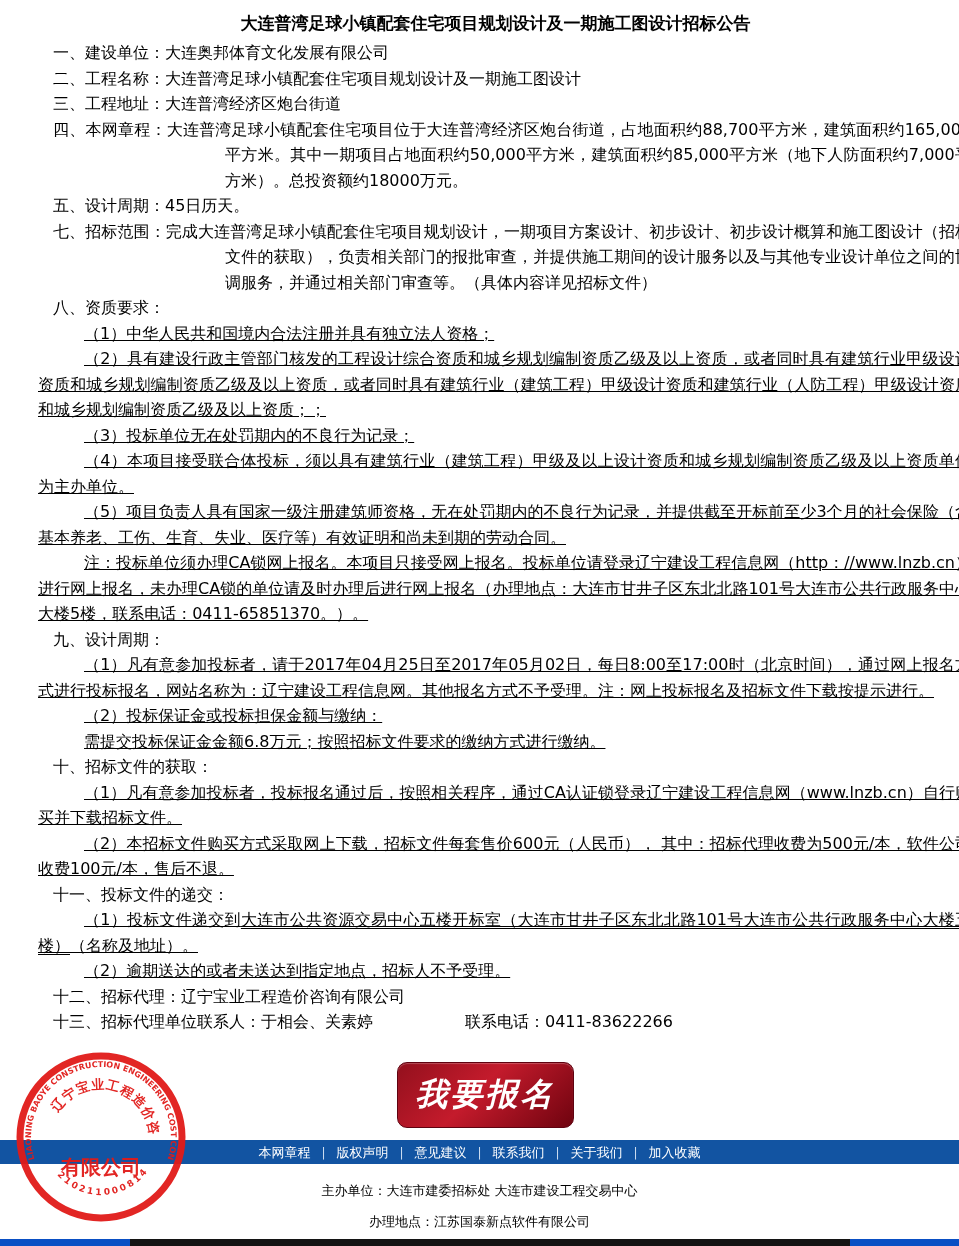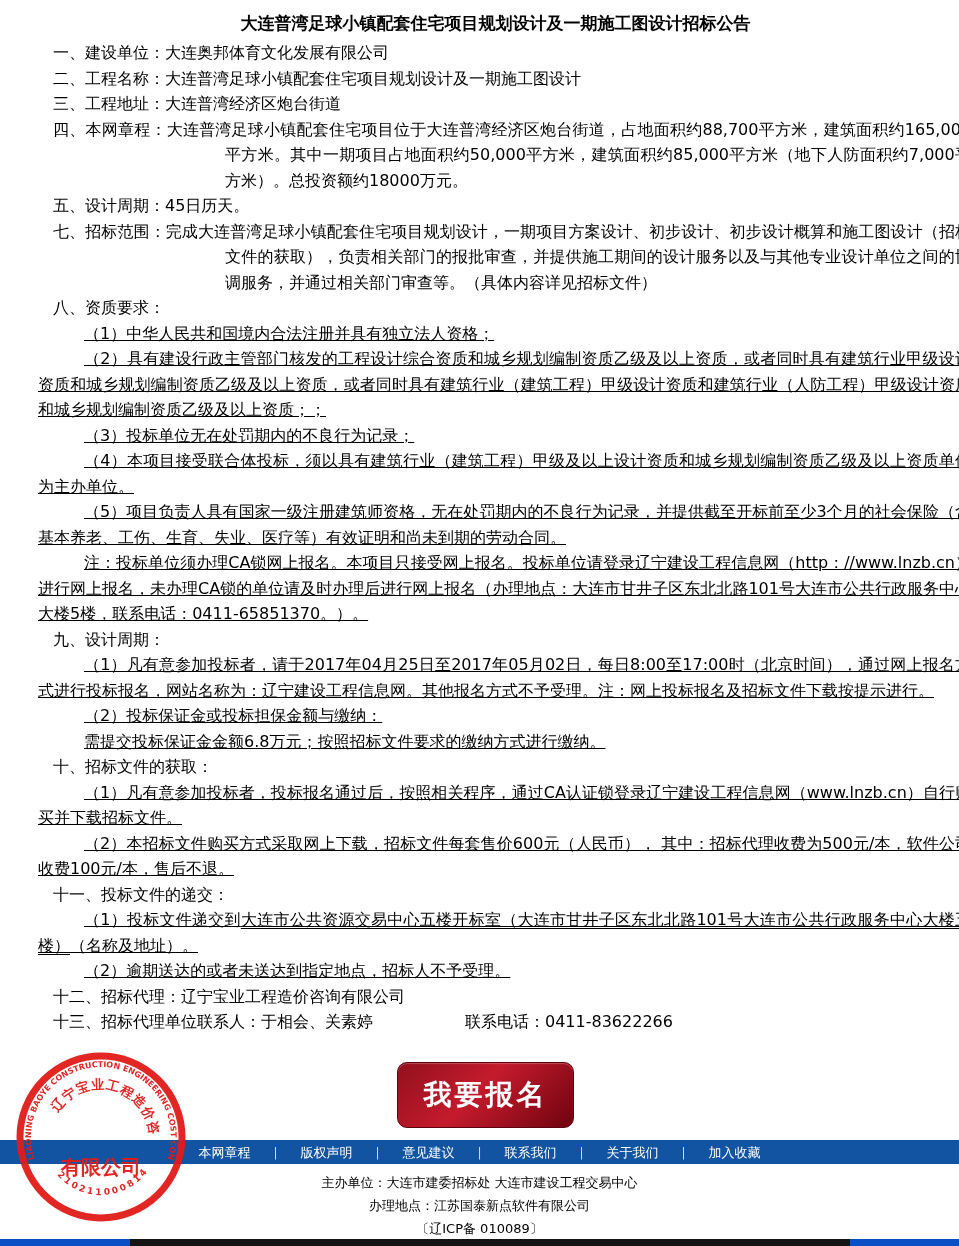--- a/index.html
+++ b/index.html
@@ -20,42 +20,43 @@
   .item { text-indent:15px; }
   .item-hang { padding-left:187px; text-indent:-172px; }
   .sub { text-indent:46px;text-decoration:underline; }
   .underline { text-decoration:underline; text-underline-offset:3px; }
   .gap { margin-left:92px; }
 
   .signup {
     position:absolute; left:397px; top:1062px; width:177px; height:66px;
     border:1px solid #5f0210; border-radius:10px; cursor:pointer;
     background:linear-gradient(135deg,#93101d 0%,#c41b2c 45%,#6f030f 100%);
-    color:#fff; font-size:28px; font-weight:bold; letter-spacing:3px;
+    color:#fff; font-size:32px; font-weight:bold; letter-spacing:3px;
     font-family:"DejaVu Sans","Liberation Sans",sans-serif;
     box-shadow:inset 0 1px 1px rgba(255,255,255,.25);
+    font-style:italic;
   }
 
   .stamp {
     position:absolute; left:12px; top:1048px; width:178px; height:178px;
     z-index:5; opacity:.95; pointer-events:none;
   }
 
   .linkbar {
     position:absolute; top:1140px; left:0; width:100%; height:24px;
     background:#1254a2; text-align:center; line-height:24px; white-space:nowrap;
   }
-  .flink { color:#fff; text-decoration:none; font-size:13px; margin:0 23px; }
+  .flink { color:#fff; text-decoration:none; font-size:13px; margin:0 11px; }
   .sep { color:#cfe0f2; font-size:12px; }
 
   .hostinfo {
     position:absolute; top:1169px; left:0; width:100%;
     text-align:center; font-size:13px; line-height:19px; color:#000;
   }
-  .hostinfo div { margin:4px; }
+  .hostinfo div { margin:12px; }
 
   .bottom-strip { position:absolute; bottom:0; left:0; width:100%; height:7px; display:flex; }
   .bs-blue-l { width:130px; background:#0a4fc4; }
   .bs-black  { width:720px; background:#141414; }
   .bs-blue-r { width:109px; background:#0a4fc4; }
 </style>
 </head>
 <body>
 
 <div class="page">

